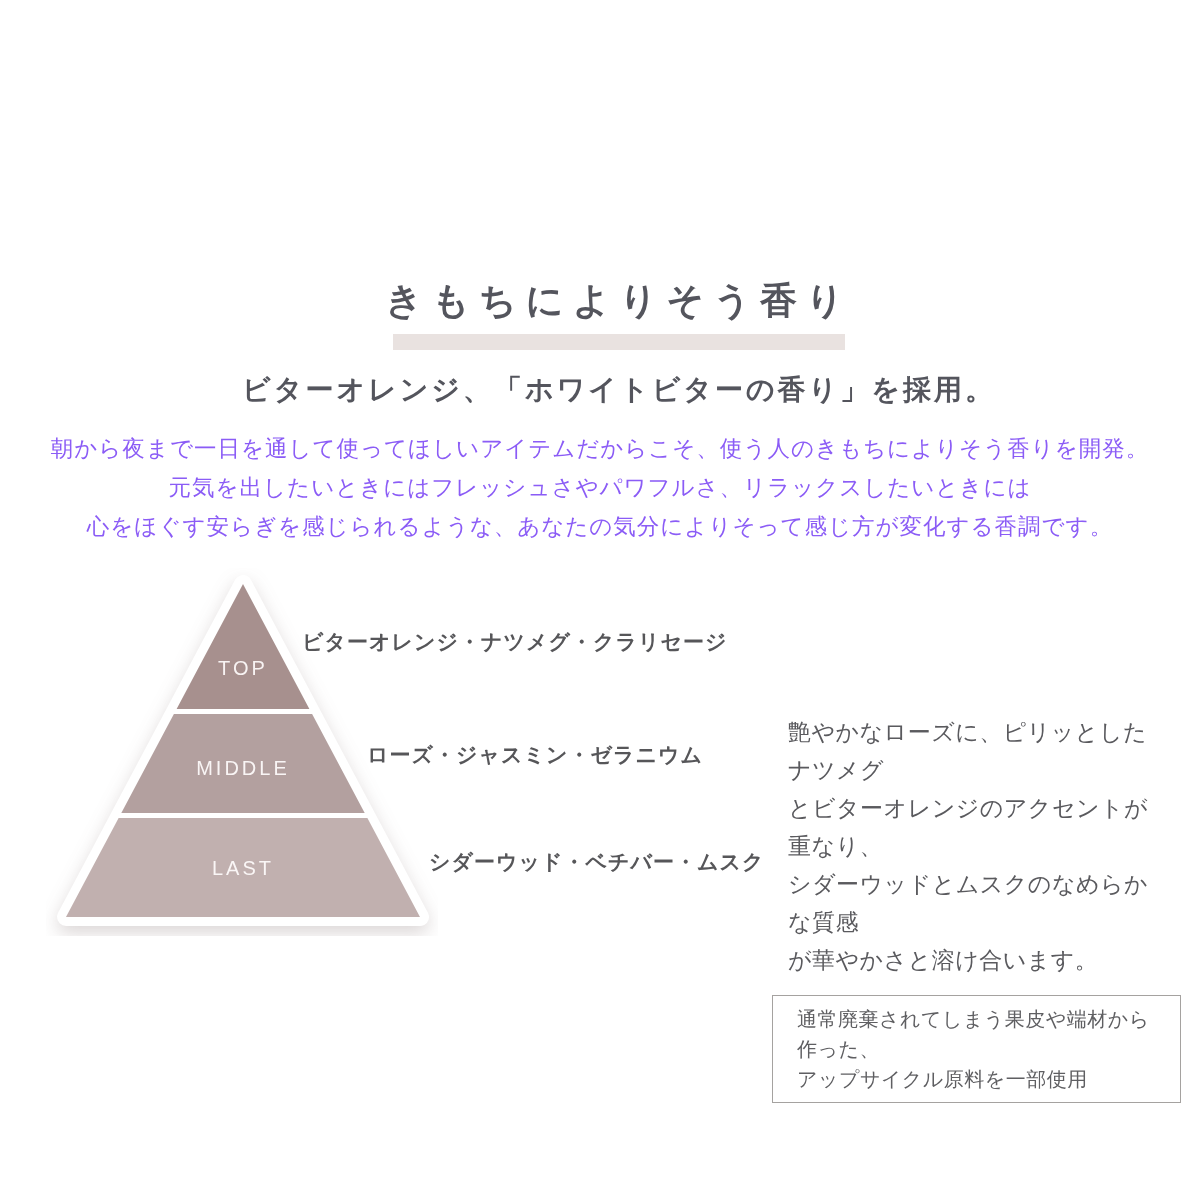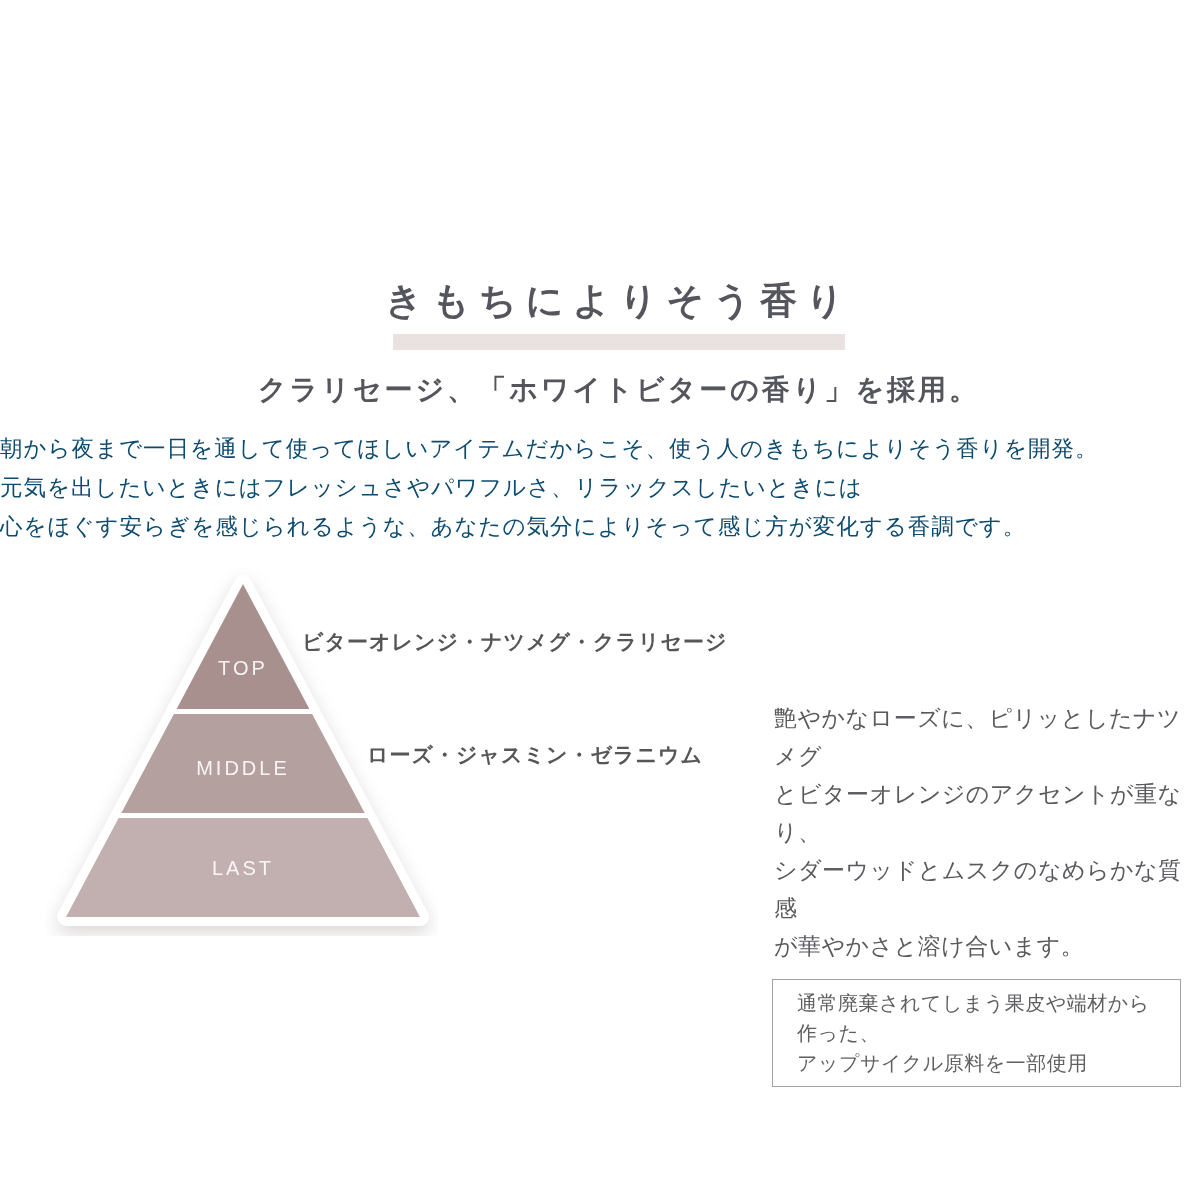--- a/index.html
+++ b/index.html
@@ -13,57 +13,57 @@
     line-height:1.2;white-space:nowrap;
   }
   .title-bar{
     width:452px;height:16px;margin:11px auto 0 auto;background:#e9e2e0;
   }
   .subtitle{
     margin-top:21px;font-size:28px;font-weight:bold;color:#54555d;letter-spacing:3px;
     white-space:nowrap;
   }
   .intro{
-    position:absolute;left:0;right:0;top:429px;
-    font-size:22.5px;line-height:39px;color:#0c4a6e;letter-spacing:1px;
+    position:absolute;left:0;right:0;top:429px;text-align:center;
+    font-size:22.5px;line-height:39px;color:#8b5cf6;letter-spacing:1px;
     white-space:pre-line;
   }
   .pyramid-svg{position:absolute;left:46px;top:568px;}
   .pyramid-shadow{filter:drop-shadow(0px 7px 9px rgba(90,70,70,0.22));}
   .tier-label{
     font-size:20px;letter-spacing:3px;fill:rgba(255,252,252,0.92);
     font-family:"Liberation Sans","DejaVu Sans",sans-serif;
   }
   .note{
     position:absolute;font-size:21px;font-weight:bold;color:#565659;
     letter-spacing:1px;white-space:nowrap;
   }
   .note-top{left:302px;top:628px;}
   .note-middle{left:367px;top:741px;}
   .note-last{left:429px;top:848px;}
   .right-col{position:absolute;left:772px;top:697px;width:412px;}
   .desc{
     font-size:23px;line-height:38px;color:#5a5a5e;letter-spacing:0.5px;
-    white-space:pre-line;margin:2px;
+    white-space:pre-line;margin:16px;
   }
   .note-box{
     margin-top:14px;border:1px solid #a5a2a0;box-sizing:border-box;width:409px;
     padding:8px 24px;font-size:20px;line-height:30px;color:#5f5f62;
     white-space:pre-line;letter-spacing:0.5px;
   }
 </style>
 </head>
 <body>
 
 <div class="page">
 
   <div class="header">
     <div class="title">きもちによりそう香り</div>
     <div class="title-bar"></div>
-    <div class="subtitle">クラリセージ、「ホワイトビターの香り」を採用。</div>
+    <div class="subtitle">ビターオレンジ、「ホワイトビターの香り」を採用。</div>
   </div>
 
   <div class="intro">朝から夜まで一日を通して使ってほしいアイテムだからこそ、使う人のきもちによりそう香りを開発。
 元気を出したいときにはフレッシュさやパワフルさ、リラックスしたいときには
 心をほぐす安らぎを感じられるような、あなたの気分によりそって感じ方が変化する香調です。</div>
 
   <svg class="pyramid-svg" width="392" height="368" viewBox="0 0 392 368">
     <g class="pyramid-shadow">
       <polygon points="197,16 374,349 20,349" fill="#ffffff" stroke="#ffffff" stroke-width="18" stroke-linejoin="round"></polygon>
     </g>
@@ -76,20 +76,21 @@
       <text class="tier-label" x="197" y="207" text-anchor="middle">MIDDLE</text>
     </g>
     <g>
       <polygon points="72.6,250 321.4,250 374,349 20,349" fill="#c1b0af"></polygon>
       <text class="tier-label" x="197" y="307" text-anchor="middle">LAST</text>
     </g>
   </svg>
 
   <div class="note note-middle">ローズ・ジャスミン・ゼラニウム</div>
   <div class="note note-top">ビターオレンジ・ナツメグ・クラリセージ</div>
+  <div class="note note-last">シダーウッド・ベチバー・ムスク</div>
 
   <div class="right-col">
     <p class="desc">艶やかなローズに、ピリッとしたナツメグ
 とビターオレンジのアクセントが重なり、
 シダーウッドとムスクのなめらかな質感
 が華やかさと溶け合います。</p>
     <div class="note-box">通常廃棄されてしまう果皮や端材から作った、
 アップサイクル原料を一部使用</div>
   </div>
 

